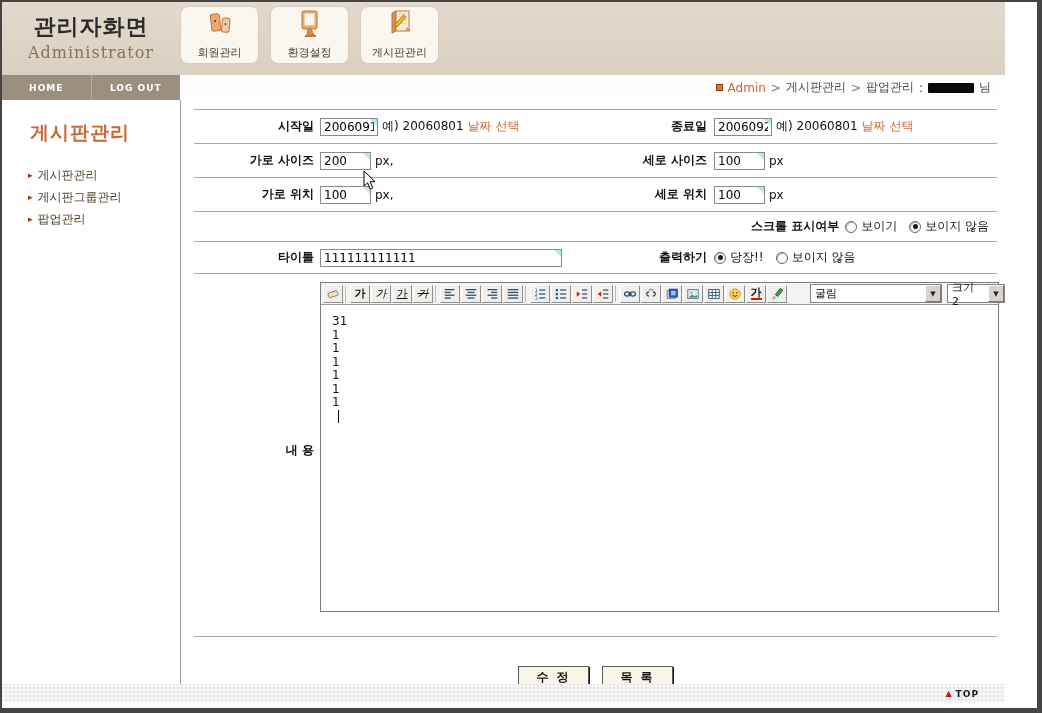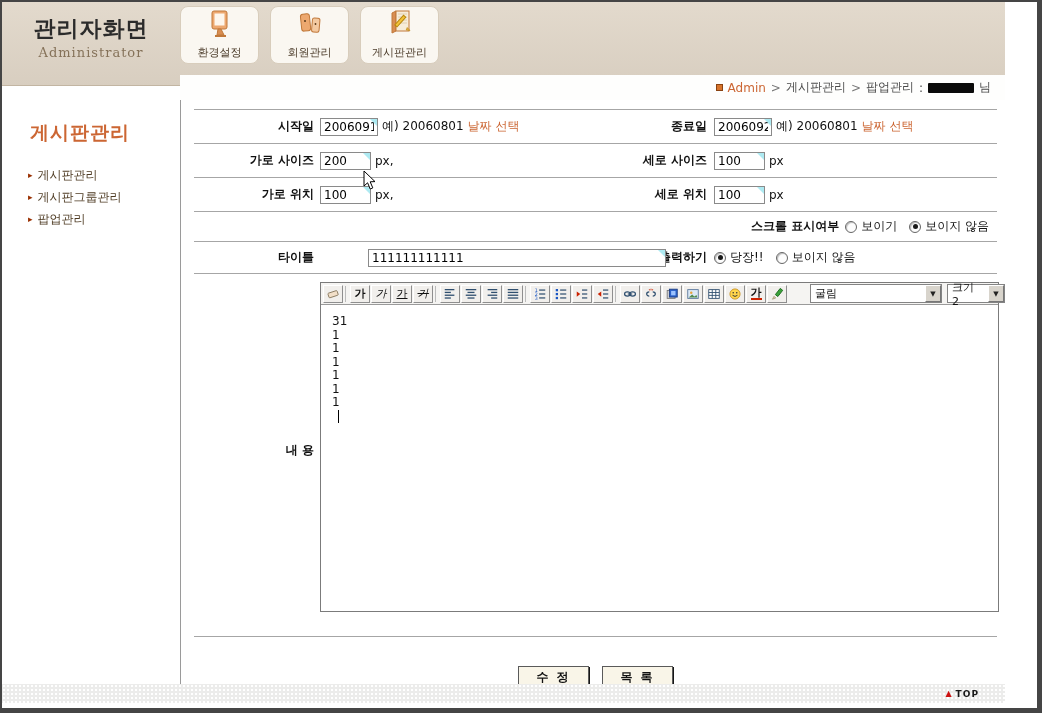--- a/index.html
+++ b/index.html
@@ -5,21 +5,21 @@
   * { box-sizing: border-box; margin: 0; padding: 0; }
   body { font-family: "DejaVu Sans", "Liberation Sans", sans-serif; background:#666; }
   .frame { position:relative; width:1042px; height:713px; background:#454545; overflow:hidden; }
   .page { position:absolute; left:2px; top:2px; width:1035px; height:706px; background:#fff; overflow:hidden; }
 
   
   .header { position:absolute; left:0; top:0; width:1003px; height:84px;
             background:linear-gradient(#e3dacd,#d8cec0); border-bottom:1px solid #c2b5a2; }
   .logo { position:absolute; left:0; top:0; width:178px; height:70px; display:flex; flex-direction:column; align-items:center; justify-content:center; }
   .logo-title { font-size:22px; font-weight:bold; color:#2b2b2b; letter-spacing:1px; }
-  .logo-sub { font-family:"DejaVu Serif","Liberation Serif",serif; font-size:13px; color:#857259; letter-spacing:1px; margin-top:1px; }
+  .logo-sub { font-family:"DejaVu Serif","Liberation Serif",serif; font-size:16px; color:#857259; letter-spacing:1px; margin-top:1px; }
   .navbtns { position:absolute; left:178px; top:4px; display:flex; gap:11px; }
   .navbtn { width:79px; height:58px; background:#faf7f1; border:1px solid #d8cdbc; border-radius:8px;
             display:flex; flex-direction:column; align-items:center; justify-content:flex-end; padding-bottom:3px; cursor:pointer; }
   .navbtn svg { width:26px; height:30px; margin-bottom:2px; }
   .navbtn-label { font-size:11px; color:#4a3a28; }
 
   
   .homebar { position:absolute; left:0; top:73px; width:178px; height:25px; background:#9b9080; display:flex; }
   .homebar a { flex:1; display:flex; align-items:center; justify-content:center; color:#fff; font-size:9px; font-weight:bold; letter-spacing:1px; text-decoration:none; cursor:pointer; }
   .homebar a:first-child { border-right:1px dotted #cfc8bc; }
@@ -41,21 +41,21 @@
   .form { position:absolute; left:13px; top:9px; width:803px; border-top:1px solid #a6a6a6; font-size:12px; color:#111; }
   .row { display:flex; align-items:center; border-bottom:1px solid #a6a6a6; }
   .r34 { height:34px; } .r30 { height:30px;justify-content:flex-end; } .r32 { height:32px; }
   .c1 { width:120px; text-align:right; font-weight:bold; flex-shrink:0; }
   .c2 { width:288px; padding-left:6px; display:flex; align-items:center; gap:4px; flex-shrink:0; }
   .c3 { width:105px; text-align:right; font-weight:bold; flex-shrink:0; }
   .c4 { flex:1; padding-left:7px; display:flex; align-items:center; gap:4px; }
   .ibox { position:relative; display:inline-block; line-height:0; }
   .ibox::after { content:""; position:absolute; right:1px; top:1px; border-left:7px solid transparent; border-top:7px solid #aeeaf2; }
   .inp { height:18px; border:1px solid #8a8a8a; font-size:12px; padding:0 3px; font-family:inherit; background:#fff; }
-  .w58 { width:58px; } .w43 { width:51px; } .w278 { width:298px;margin-left:48px; }
+  .w58 { width:58px; } .w43 { width:51px; } .w278 { width:242px; }
   .orange-link { color:#cc6633; cursor:pointer; }
   .radio { width:12px; height:12px; border-radius:50%; border:1px solid #666; background:#fdfdfd; box-shadow:inset 1px 1px 1px #bbb; display:inline-block; flex-shrink:0; cursor:pointer; }
   .radio.on::after { content:""; display:block; width:5px; height:5px; border-radius:50%; background:#1a1a1a; margin:2.5px; }
   .rlabel { margin-right:8px; }
   .chk { width:13px; height:13px; border:1px solid #555; background:#fff; display:inline-block; flex-shrink:0; cursor:pointer; }
 
   
   .row-content { display:flex; border-bottom:1px solid #a6a6a6; height:363px; }
   .row-content .c1 { padding-top:168px; }
   .edwrap { margin:8px 0 0 6px; width:679px; }
@@ -97,38 +97,38 @@
 
     <div class="header">
       <div class="logo">
         <div class="logo-title">관리자화면</div>
         <div class="logo-sub">Administrator</div>
       </div>
       <div class="navbtns">
         <div class="navbtn">
           <span>
             <svg viewBox="0 0 26 30">
+                <rect x="4" y="5" width="9" height="17" rx="2.5" fill="#eda86f" stroke="#c0783a" transform="rotate(-6 8 13)"></rect>
+                <circle cx="8" cy="12" r="1" fill="#5a3a1a"></circle>
+                <rect x="15" y="9" width="7.5" height="14" rx="2" fill="#f4c9a0" stroke="#c0783a" transform="rotate(5 18 16)"></rect>
+                <circle cx="18.5" cy="15" r="0.9" fill="#5a3a1a"></circle>
+              </svg>
+          </span>
+          <span class="navbtn-label">회원관리</span>
+        </div>
+        <div class="navbtn">
+          <span>
+            <svg viewBox="0 0 26 30">
                 <rect x="5" y="2" width="15" height="18" rx="2" fill="#eda86f" stroke="#c0783a"></rect>
                 <rect x="7.5" y="4.5" width="10" height="12" fill="#fdf6ec"></rect>
                 <path d="M11 20 L10 26 L17 26 L14 20 Z" fill="#d98e52" stroke="#c0783a"></path>
                 <rect x="8" y="26" width="11" height="2" fill="#c0783a"></rect>
               </svg>
           </span>
           <span class="navbtn-label">환경설정</span>
-        </div>
-        <div class="navbtn">
-          <span>
-            <svg viewBox="0 0 26 30">
-                <rect x="4" y="5" width="9" height="17" rx="2.5" fill="#eda86f" stroke="#c0783a" transform="rotate(-6 8 13)"></rect>
-                <circle cx="8" cy="12" r="1" fill="#5a3a1a"></circle>
-                <rect x="15" y="9" width="7.5" height="14" rx="2" fill="#f4c9a0" stroke="#c0783a" transform="rotate(5 18 16)"></rect>
-                <circle cx="18.5" cy="15" r="0.9" fill="#5a3a1a"></circle>
-              </svg>
-          </span>
-          <span class="navbtn-label">회원관리</span>
         </div>
         <div class="navbtn">
           <span>
             <svg viewBox="0 0 26 30">
                 <path d="M5 4 L9 2 L9 22 L5 24 Z" fill="#d98e52" stroke="#c0783a"></path>
                 <rect x="9" y="2" width="13" height="20" fill="#f7ecd9" stroke="#c0783a"></rect>
                 <g stroke="#d9c9a8" stroke-width="0.8">
                   <line x1="11" y1="5" x2="20" y2="5"></line>
                   <line x1="11" y1="8" x2="20" y2="8"></line>
                   <line x1="11" y1="11" x2="20" y2="11"></line>
@@ -136,20 +136,24 @@
                 </g>
                 <rect x="12" y="6" width="3" height="13" transform="rotate(42 14 12)" fill="#f2c23a" stroke="#b8860b"></rect>
                 <path d="M20.2 18.5 L23 21.5 L19.2 21 Z" fill="#e8b04a" stroke="#b8860b" stroke-width="0.6"></path>
               </svg>
           </span>
           <span class="navbtn-label">게시판관리</span>
         </div>
       </div>
     </div>
 
+    <div class="homebar">
+      <a>HOME</a>
+      <a>LOG OUT</a>
+    </div>
 
     <div class="crumbbar">
       <span class="crumb-bullet"></span>
       <span class="crumb-admin">Admin</span>
       <span class="crumb-sep">&gt;</span>
       <span>게시판관리</span>
       <span class="crumb-sep">&gt;</span>
       <span>팝업관리</span>
       <span>:</span>
       <span class="redacted"></span>

